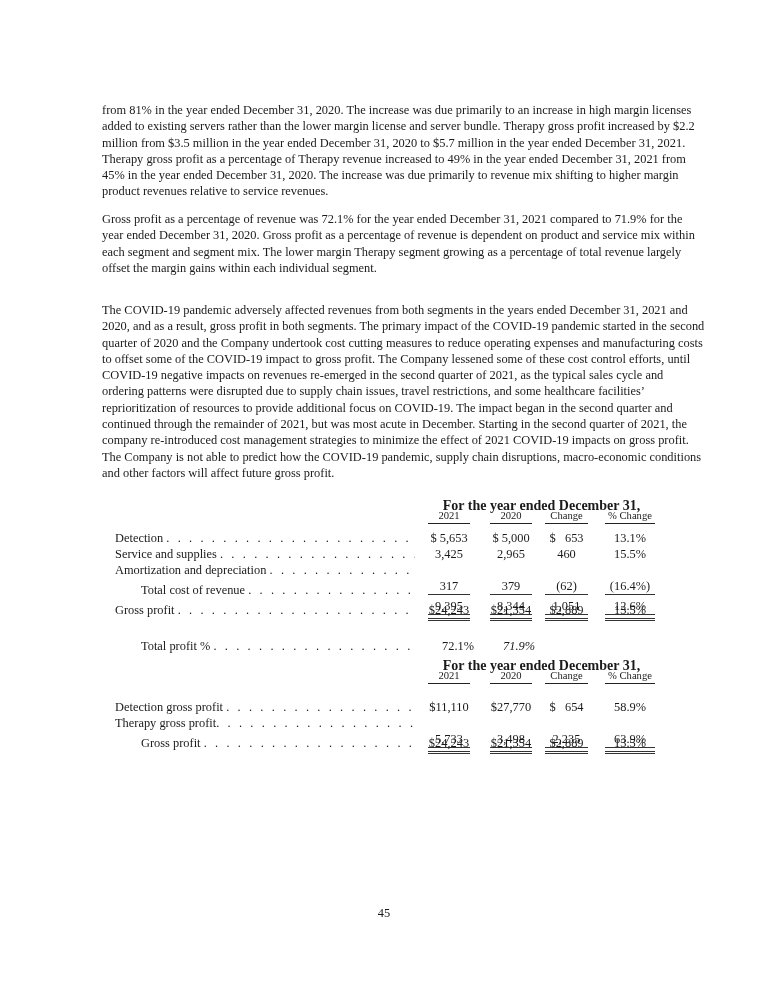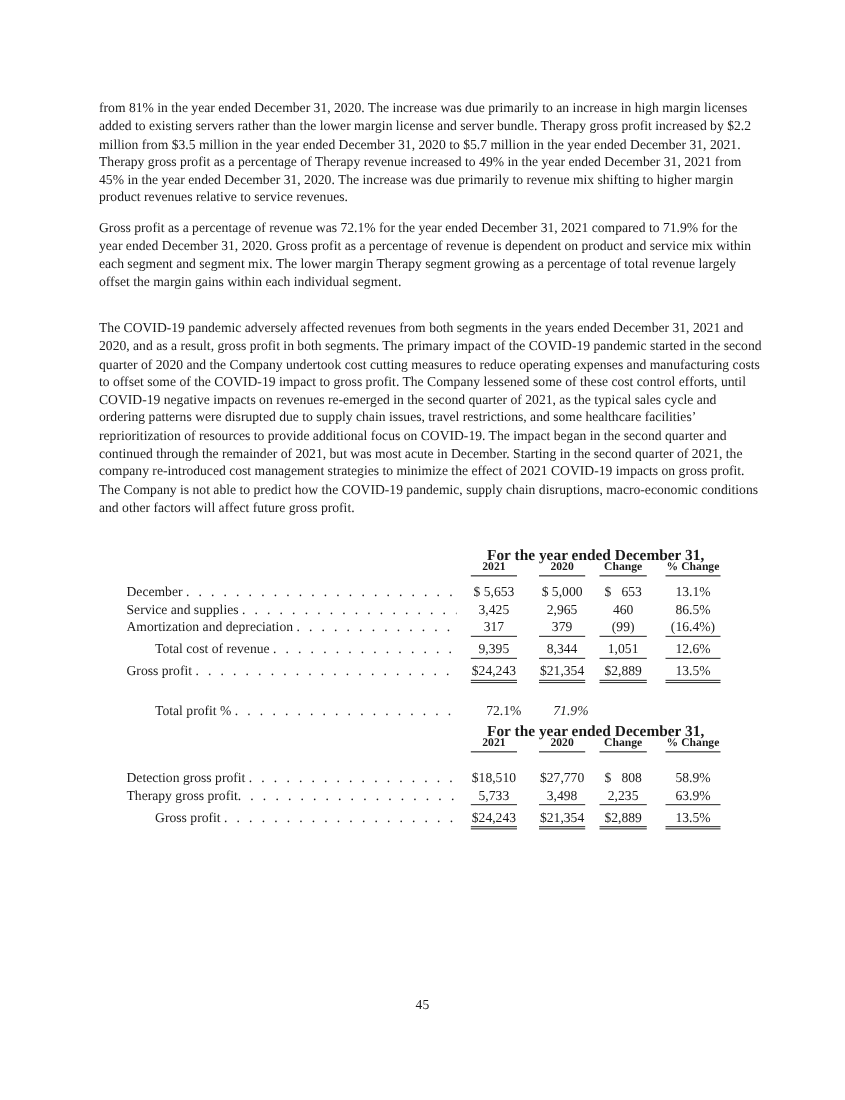--- a/index.html
+++ b/index.html
@@ -1,39 +1,39 @@
 <!DOCTYPE html>
 <html><head>
 <meta charset="utf-8">
 <style>
   html, body { margin: 0; padding: 0; background: #ffffff; }
   body { width: 768px; height: 1000px; position: relative; overflow: hidden;
          font-family: "Liberation Serif", "DejaVu Serif", serif; color: #1a1a1a; }
   .page { position: absolute; left: 0; top: 0; width: 768px; height: 1000px; }
-  .para { position: absolute; left: 90px; width: 604px; font-size: 12.4px; line-height: 16.3px; margin: 0; }
+  .para { position: absolute; left: 90px; width: 604px; font-size: 12.4px; line-height: 16.3px; margin: 12px; }
   .p1 { top: 90px; }
   .p2 { top: 199px; }
   .p3 { top: 290px; }
   .p4 { top: 475px; }
 
   .tbl { position: absolute; left: 115px; width: 560px; font-size: 12.4px; }
   .hdr-span { position: absolute; left: 428px; width: 230px; top: 0; text-align: center;
               font-weight: bold; font-size: 14px; line-height: 11px; }
-  .hdr-col { position: absolute; top: 10px; font-weight: bold; font-size: 10.6px; line-height: 12px;
+  .hdr-col { position: absolute; top: 10px; font-weight: normal; font-size: 10.6px; line-height: 12px;
              text-align: center; border-bottom: 1.2px solid #222; padding-bottom: 1px; }
   .row { position: absolute; left: 0; height: 16px; width: 560px; }
   .lbl { position: absolute; left: 0; top: 0; white-space: nowrap; overflow: hidden; width: 300px; }
   .lbl.indent { left: 26px; width: 274px; }
   .lbl .dots { letter-spacing: 2.6px; }
   .cell { position: absolute; top: 0; text-align: center; white-space: pre; }
   .c1 { left: 313px; width: 42px; }
   .c2 { left: 375px; width: 42px; }
   .c3 { left: 430px; width: 43px; }
   .c4 { left: 490px; width: 50px; }
-  .ul { border-bottom: 1.1px solid #333; }
+  .ul { border-bottom: 1.1px solid #333; margin-top: 16px; }
   .dul { border-bottom: 3px double #333; }
 
   .pg { position: absolute; top: 906px; left: 0; width: 768px; text-align: center; font-size: 12.4px; }
 </style>
 </head>
 <body>
 
 <div class="page">
 
   <p class="para p1">from 81% in the year ended December 31, 2020. The increase was due primarily to an increase in high margin licenses added to existing servers rather than the lower margin license and server bundle. Therapy gross profit increased by $2.2 million from $3.5 million in the year ended December 31, 2020 to $5.7 million in the year ended December 31, 2021. Therapy gross profit as a percentage of Therapy revenue increased to 49% in the year ended December 31, 2021 from 45% in the year ended December 31, 2020. The increase was due primarily to revenue mix shifting to higher margin product revenues relative to service revenues.</p>
@@ -41,38 +41,38 @@
   <p class="para p3">The COVID-19 pandemic adversely affected revenues from both segments in the years ended December 31, 2021 and 2020, and as a result, gross profit in both segments. The primary impact of the COVID-19 pandemic started in the second quarter of 2020 and the Company undertook cost cutting measures to reduce operating expenses and manufacturing costs to offset some of the COVID-19 impact to gross profit. The Company lessened some of these cost control efforts, until COVID-19 negative impacts on revenues re-emerged in the second quarter of 2021, as the typical sales cycle and ordering patterns were disrupted due to supply chain issues, travel restrictions, and some healthcare facilities’ reprioritization of resources to provide additional focus on COVID-19. The impact began in the second quarter and continued through the remainder of 2021, but was most acute in December. Starting in the second quarter of 2021, the company re-introduced cost management strategies to minimize the effect of 2021 COVID-19 impacts on gross profit. The Company is not able to predict how the COVID-19 pandemic, supply chain disruptions, macro-economic conditions and other factors will affect future gross profit.</p>
 
   <div class="tbl" style="top:500px;">
     <div class="hdr-span" style="left:313px;width:227px;">For the year ended December 31,</div>
     <div class="hdr-col" style="left:313px;width:42px;">2021</div>
     <div class="hdr-col" style="left:375px;width:42px;">2020</div>
     <div class="hdr-col" style="left:430px;width:43px;">Change</div>
     <div class="hdr-col" style="left:490px;width:50px;">% Change</div>
 
     <div class="row" style="top:31px;">
-      <div class="lbl"><span>December</span> <span class="dots">. . . . . . . . . . . . . . . . . . . . . . . . . . . . . . . . . . . . . . . . . . . . . . . . . . . . . . . . . . .</span></div>
+      <div class="lbl"><span>Detection</span> <span class="dots">. . . . . . . . . . . . . . . . . . . . . . . . . . . . . . . . . . . . . . . . . . . . . . . . . . . . . . . . . . .</span></div>
       <div class="cell c1">$ 5,653</div>
       <div class="cell c2">$ 5,000</div>
       <div class="cell c3">$   653</div>
       <div class="cell c4">13.1%</div>
     </div>
     <div class="row" style="top:47px;">
       <div class="lbl"><span>Service and supplies</span> <span class="dots">. . . . . . . . . . . . . . . . . . . . . . . . . . . . . . . . . . . . . . . . . . . . . . . . . . . . . . . . . . .</span></div>
       <div class="cell c1">3,425</div>
       <div class="cell c2">2,965</div>
       <div class="cell c3">460</div>
-      <div class="cell c4">86.5%</div>
+      <div class="cell c4">15.5%</div>
     </div>
     <div class="row" style="top:63px;">
       <div class="lbl"><span>Amortization and depreciation</span> <span class="dots">. . . . . . . . . . . . . . . . . . . . . . . . . . . . . . . . . . . . . . . . . . . . . . . . . . . . . . . . . . .</span></div>
       <div class="cell c1 ul">317</div>
       <div class="cell c2 ul">379</div>
-      <div class="cell c3 ul">(99)</div>
+      <div class="cell c3 ul">(62)</div>
       <div class="cell c4 ul">(16.4%)</div>
     </div>
     <div class="row" style="top:83px;">
       <div class="lbl indent"><span>Total cost of revenue</span> <span class="dots">. . . . . . . . . . . . . . . . . . . . . . . . . . . . . . . . . . . . . . . . . . . . . . . . . . . . . . . . . . .</span></div>
       <div class="cell c1 ul">9,395</div>
       <div class="cell c2 ul">8,344</div>
       <div class="cell c3 ul">1,051</div>
       <div class="cell c4 ul">12.6%</div>
     </div>
     <div class="row" style="top:103px;">
@@ -91,23 +91,23 @@
 
   <div class="tbl" style="top:660px;">
     <div class="hdr-span" style="left:313px;width:227px;">For the year ended December 31,</div>
     <div class="hdr-col" style="left:313px;width:42px;">2021</div>
     <div class="hdr-col" style="left:375px;width:42px;">2020</div>
     <div class="hdr-col" style="left:430px;width:43px;">Change</div>
     <div class="hdr-col" style="left:490px;width:50px;">% Change</div>
 
     <div class="row" style="top:40px;">
       <div class="lbl"><span>Detection gross profit</span> <span class="dots">. . . . . . . . . . . . . . . . . . . . . . . . . . . . . . . . . . . . . . . . . . . . . . . . . . . . . . . . . . .</span></div>
-      <div class="cell c1">$18,510</div>
+      <div class="cell c1">$11,110</div>
       <div class="cell c2">$27,770</div>
-      <div class="cell c3">$   808</div>
+      <div class="cell c3">$   654</div>
       <div class="cell c4">58.9%</div>
     </div>
     <div class="row" style="top:56px;">
       <div class="lbl"><span>Therapy gross profit</span><span class="dots">. . . . . . . . . . . . . . . . . . . . . . . . . . . . . . . . . . . . . . . . . . . . . . . . . . . . . . . . . . .</span></div>
       <div class="cell c1 ul">5,733</div>
       <div class="cell c2 ul">3,498</div>
       <div class="cell c3 ul">2,235</div>
       <div class="cell c4 ul">63.9%</div>
     </div>
     <div class="row" style="top:76px;">

